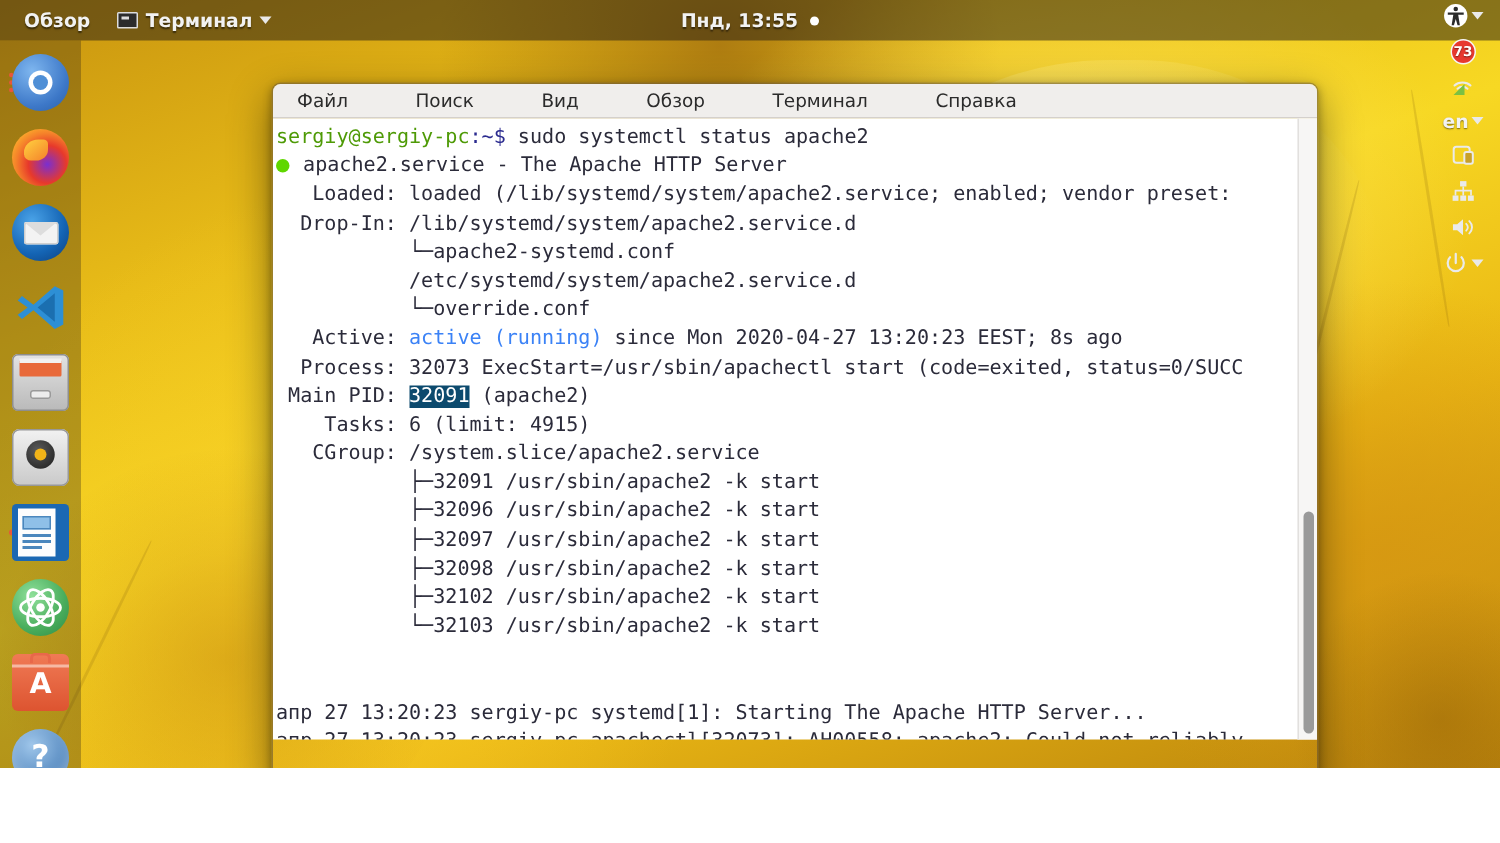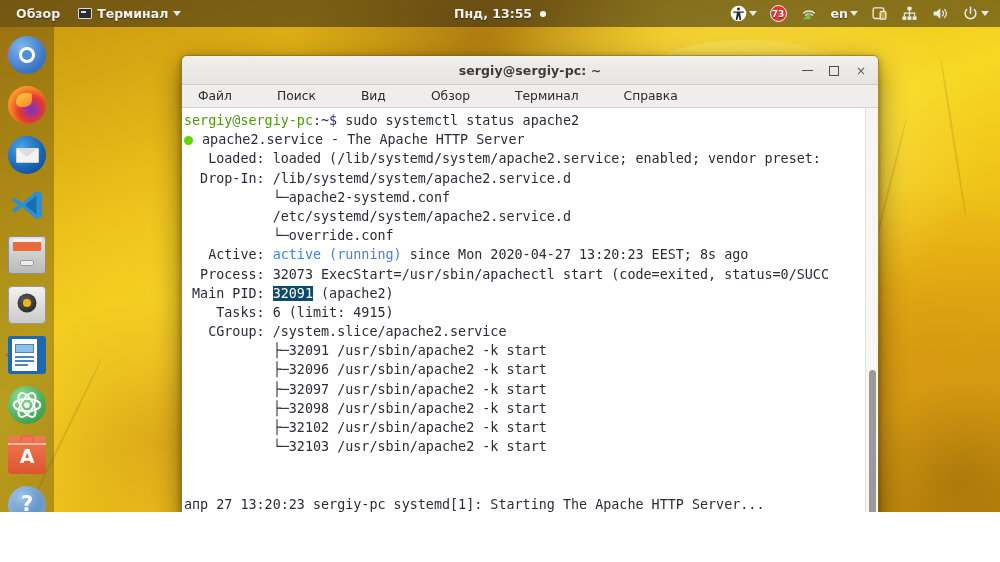--- a/index.html
+++ b/index.html
@@ -58,21 +58,21 @@
     height: 27px; display: flex; align-items: center; justify-content: center;
     gap: 6px; pointer-events: none;
   }
   #panel-center .panel-btn { pointer-events: auto; }
   .dot-indicator {
     width: 6px; height: 6px; border-radius: 50%;
     background: #ffffff; display: inline-block; margin-left: 3px;
   }
   #panel-right {
     position: absolute; right: 6px; top: 0; height: 27px;
-    display: flex; align-items: center; gap: 3px;
+    display: flex; align-items: center; gap: 3px; flex-direction: column;
   }
   .tray-item {
     display: flex; align-items: center; gap: 2px;
     padding: 2px 5px; border-radius: 3px; cursor: default;
   }
   .caret-down {
     width: 0; height: 0;
     border-left: 4px solid transparent;
     border-right: 4px solid transparent;
     border-top: 5px solid #e9e9e9;
@@ -409,34 +409,20 @@
         <i></i>
         <i></i>
         <i></i>
         <i></i>
         <i></i>
     </div>
   </div>
 
   <div id="term-window">
 
-    <div id="titlebar">
-      <div id="title-text">sergiy@sergiy-pc: ~</div>
-      <div id="win-buttons">
-        <div class="win-btn">
-          <span class="wb-min"></span>
-        </div>
-        <div class="win-btn">
-          <span class="wb-max"></span>
-        </div>
-        <div class="win-btn">
-          <span>×</span>
-        </div>
-      </div>
-    </div>
 
     <div id="menubar">
       <div class="menu-item">Файл</div>
       <div class="menu-item">Поиск</div>
       <div class="menu-item">Вид</div>
       <div class="menu-item">Обзор</div>
       <div class="menu-item">Терминал</div>
       <div class="menu-item">Справка</div>
     </div>
 

